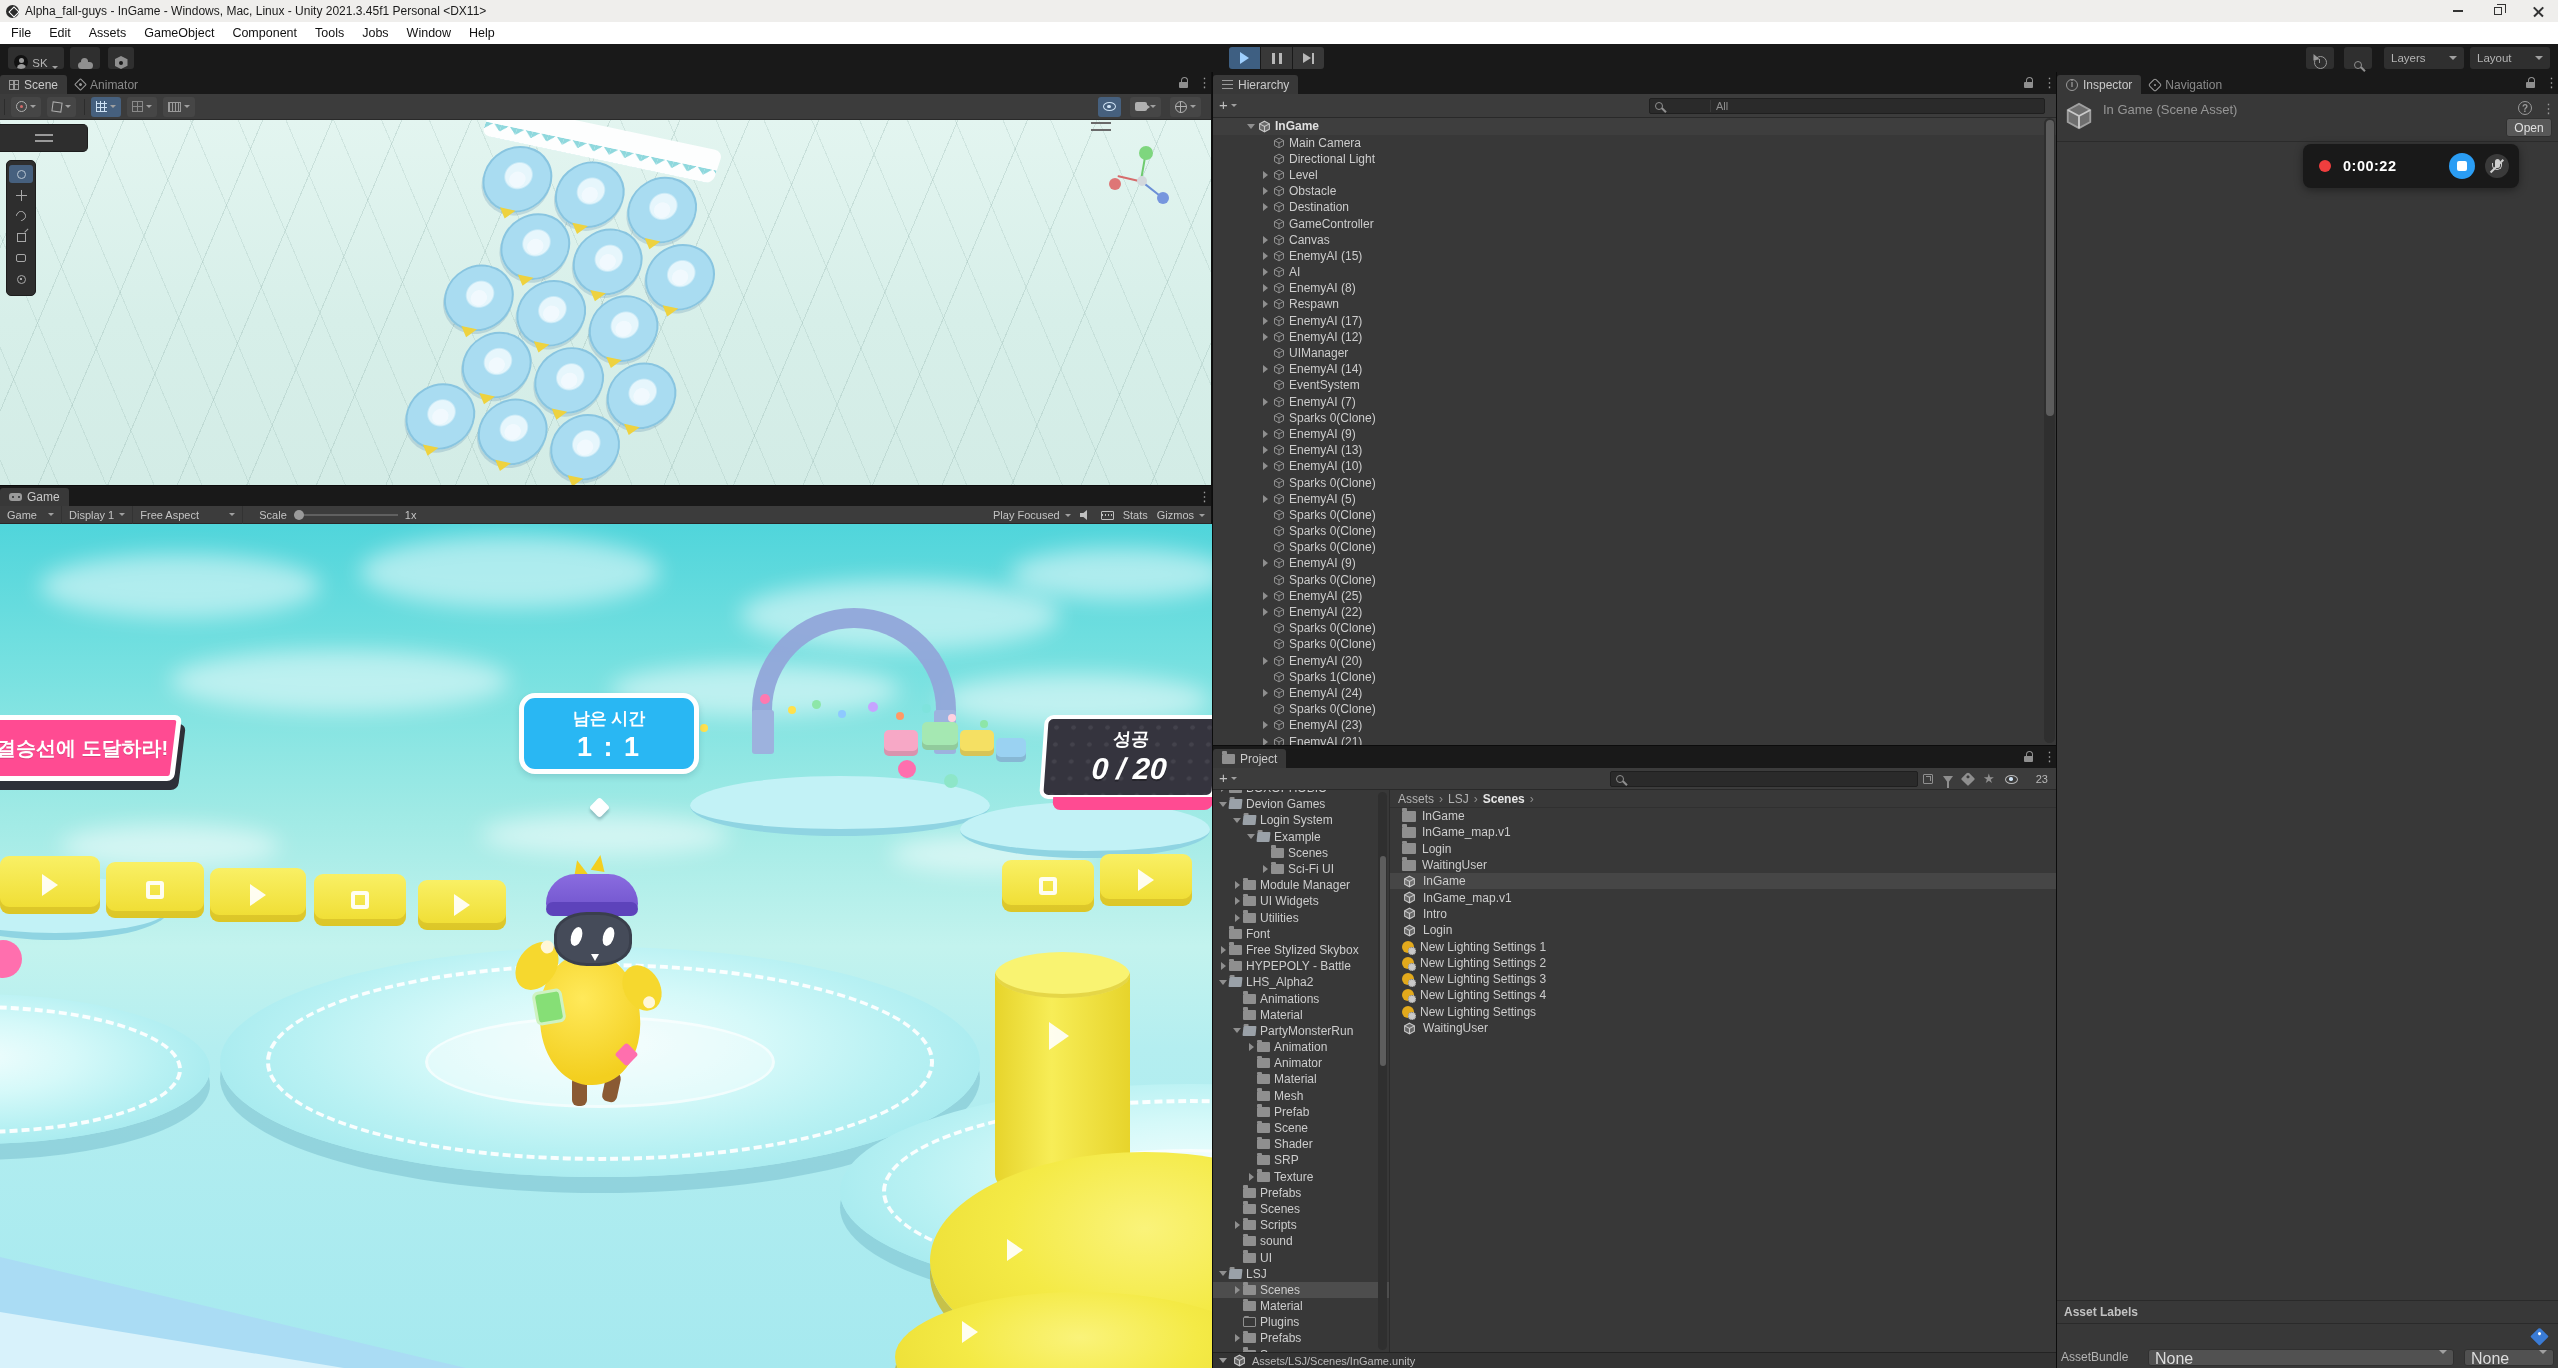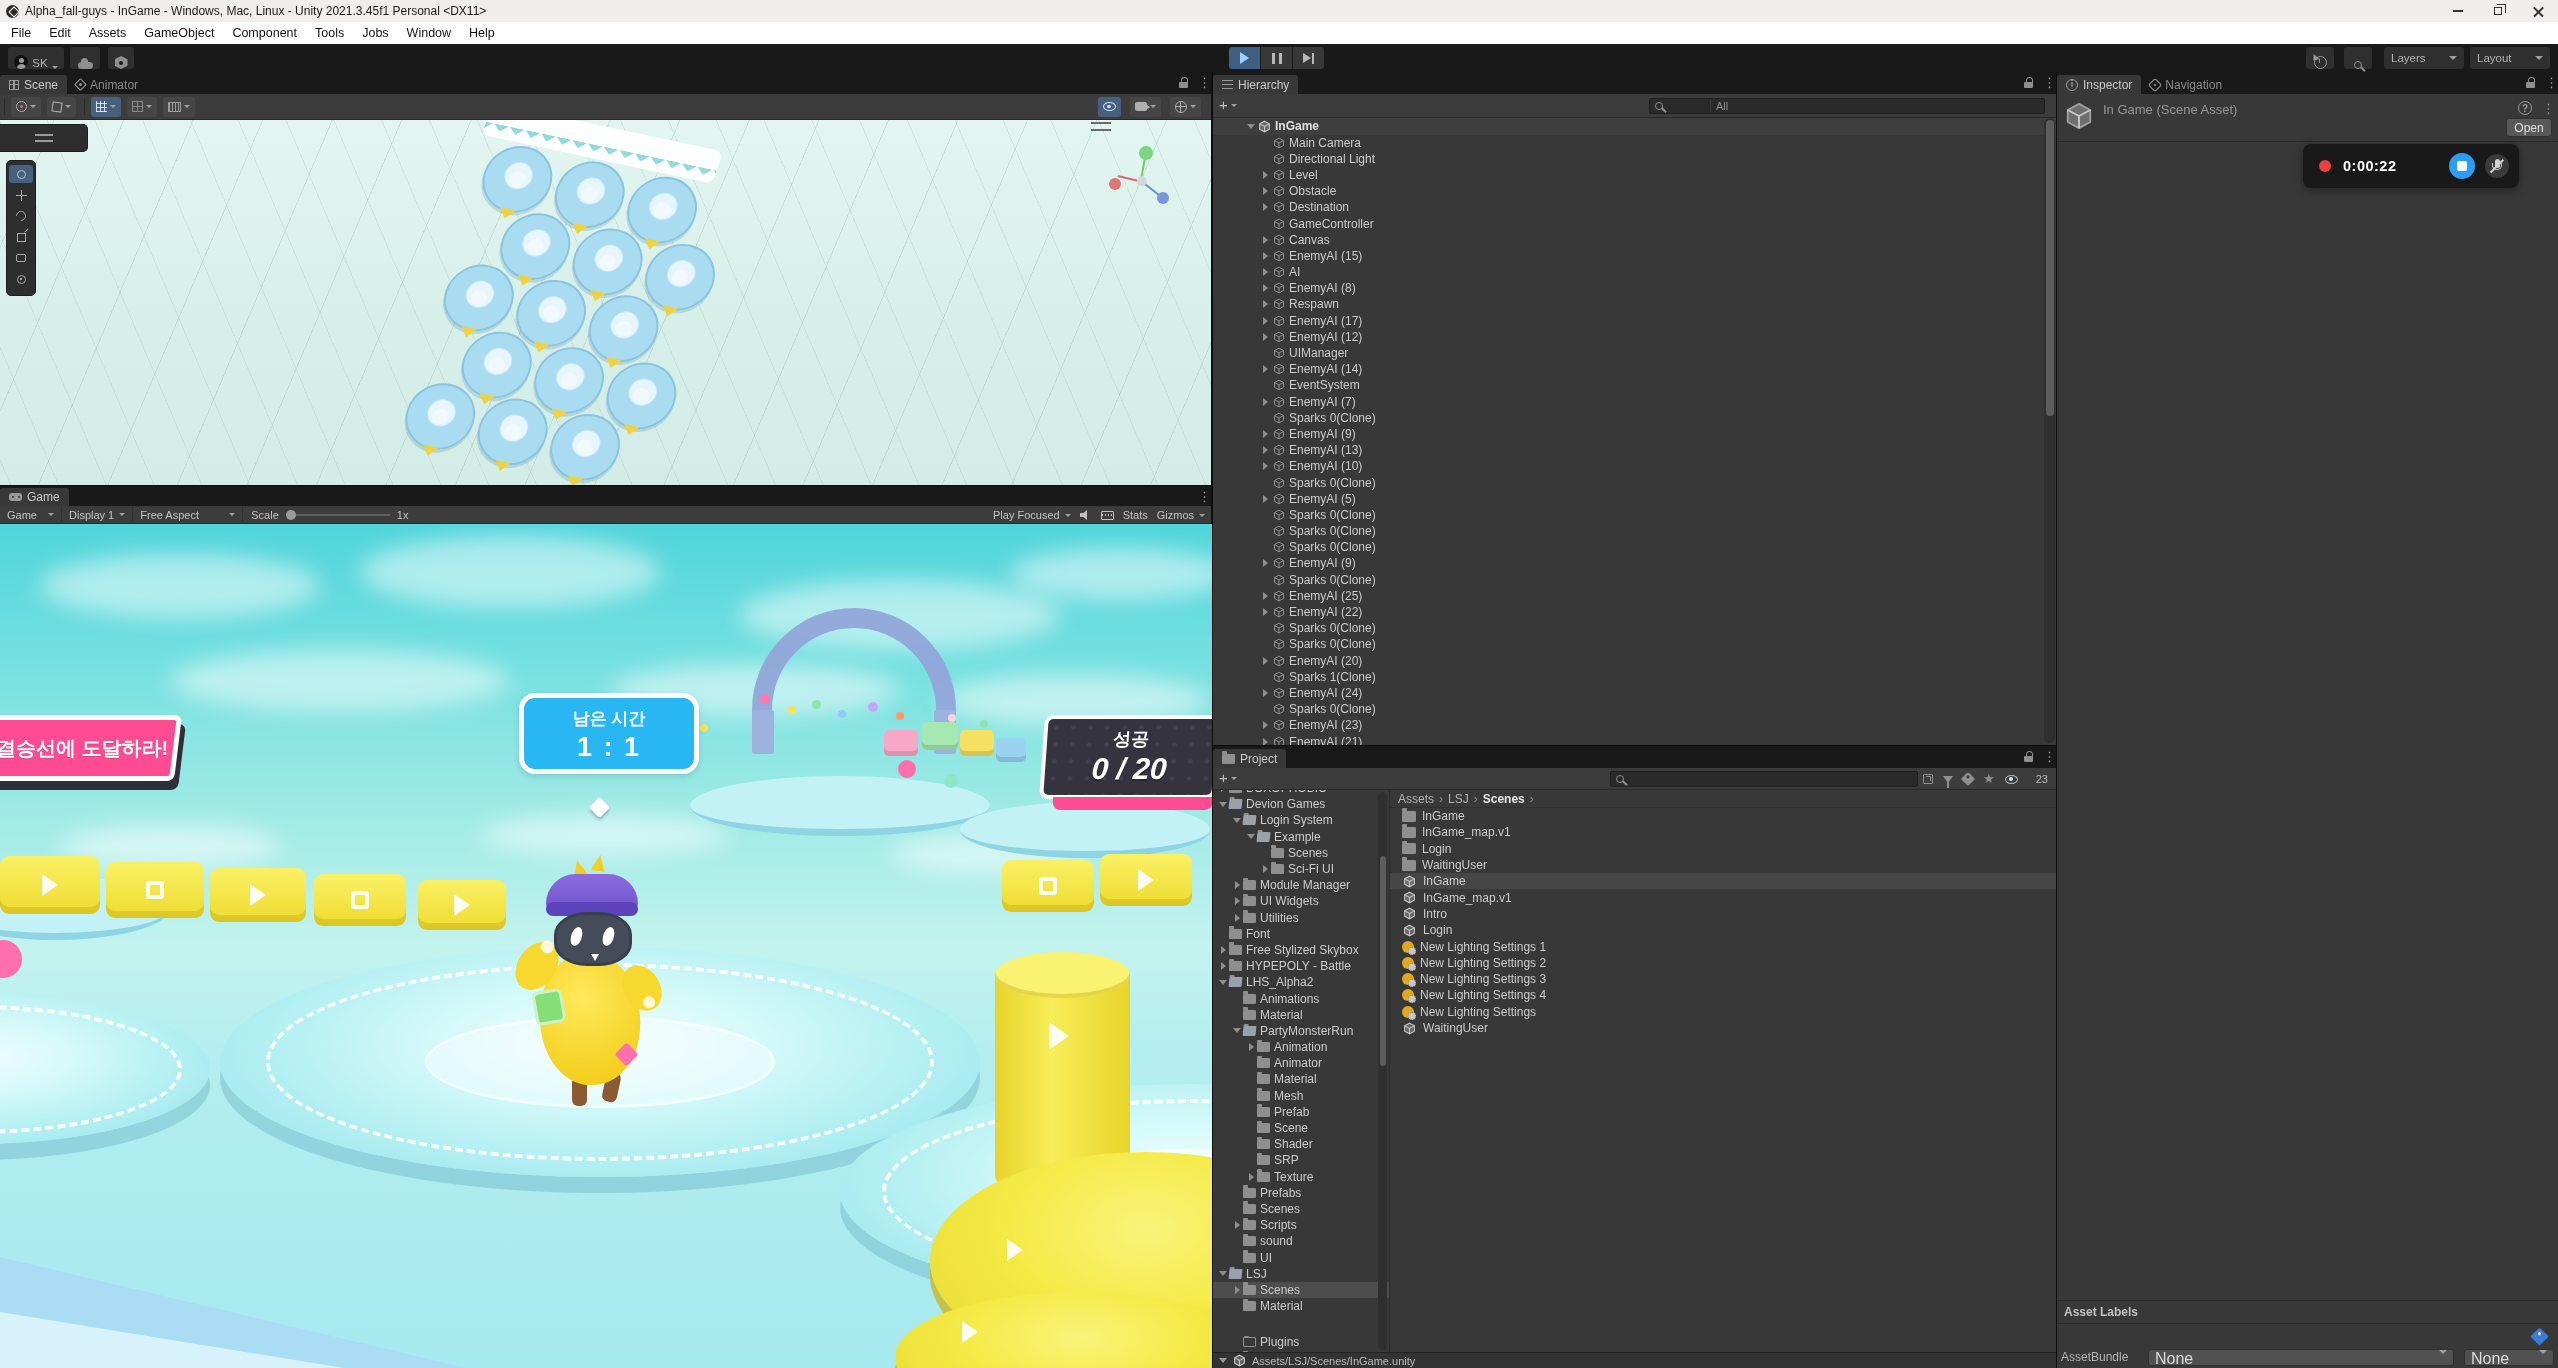--- a/index.html
+++ b/index.html
@@ -467,21 +467,21 @@
           <span class="caret sm"></span>
         </div>
       <div class="gdd">
           <span>Display 1</span>
           <span class="caret sm"></span>
         </div>
       <div class="gdd" style="width:110px;justify-content:space-between">
           <span>Free Aspect</span>
           <span class="caret sm"></span>
         </div>
-      <span style="margin-left:8px">Scale</span>
+      <span style="margin-left:16px">Scale</span>
       <span class="slider-track">
           <span class="slider-knob"></span>
         </span>
       <span>1x</span>
       <div class="g-right">
         <span style="display:flex;align-items:center;gap:5px">
             <span>Play Focused</span>
             <span class="caret sm"></span>
           </span>
         <span class="ic-speaker"></span>
@@ -1309,21 +1309,21 @@
             <span class="tri-r"></span>
           </span>
           <span class="ic-folder"></span>
           <span class="row-label">Scenes</span>
         </div>
         <div class="t-row" style="padding-left: 18px;">
           <span class="tri-slot"></span>
           <span class="ic-folder"></span>
           <span class="row-label">Material</span>
         </div>
-        <div class="t-row" style="padding-left: 18px; margin-top: 20px;">
+        <div class="t-row" style="padding-left: 18px;">
           <span class="tri-slot"></span>
           <span class="ic-folder empty"></span>
           <span class="row-label">Plugins</span>
         </div>
         <div class="t-row" style="padding-left: 18px;">
           <span class="tri-slot">
             <span class="tri-r"></span>
           </span>
           <span class="ic-folder"></span>
           <span class="row-label">Prefabs</span>

